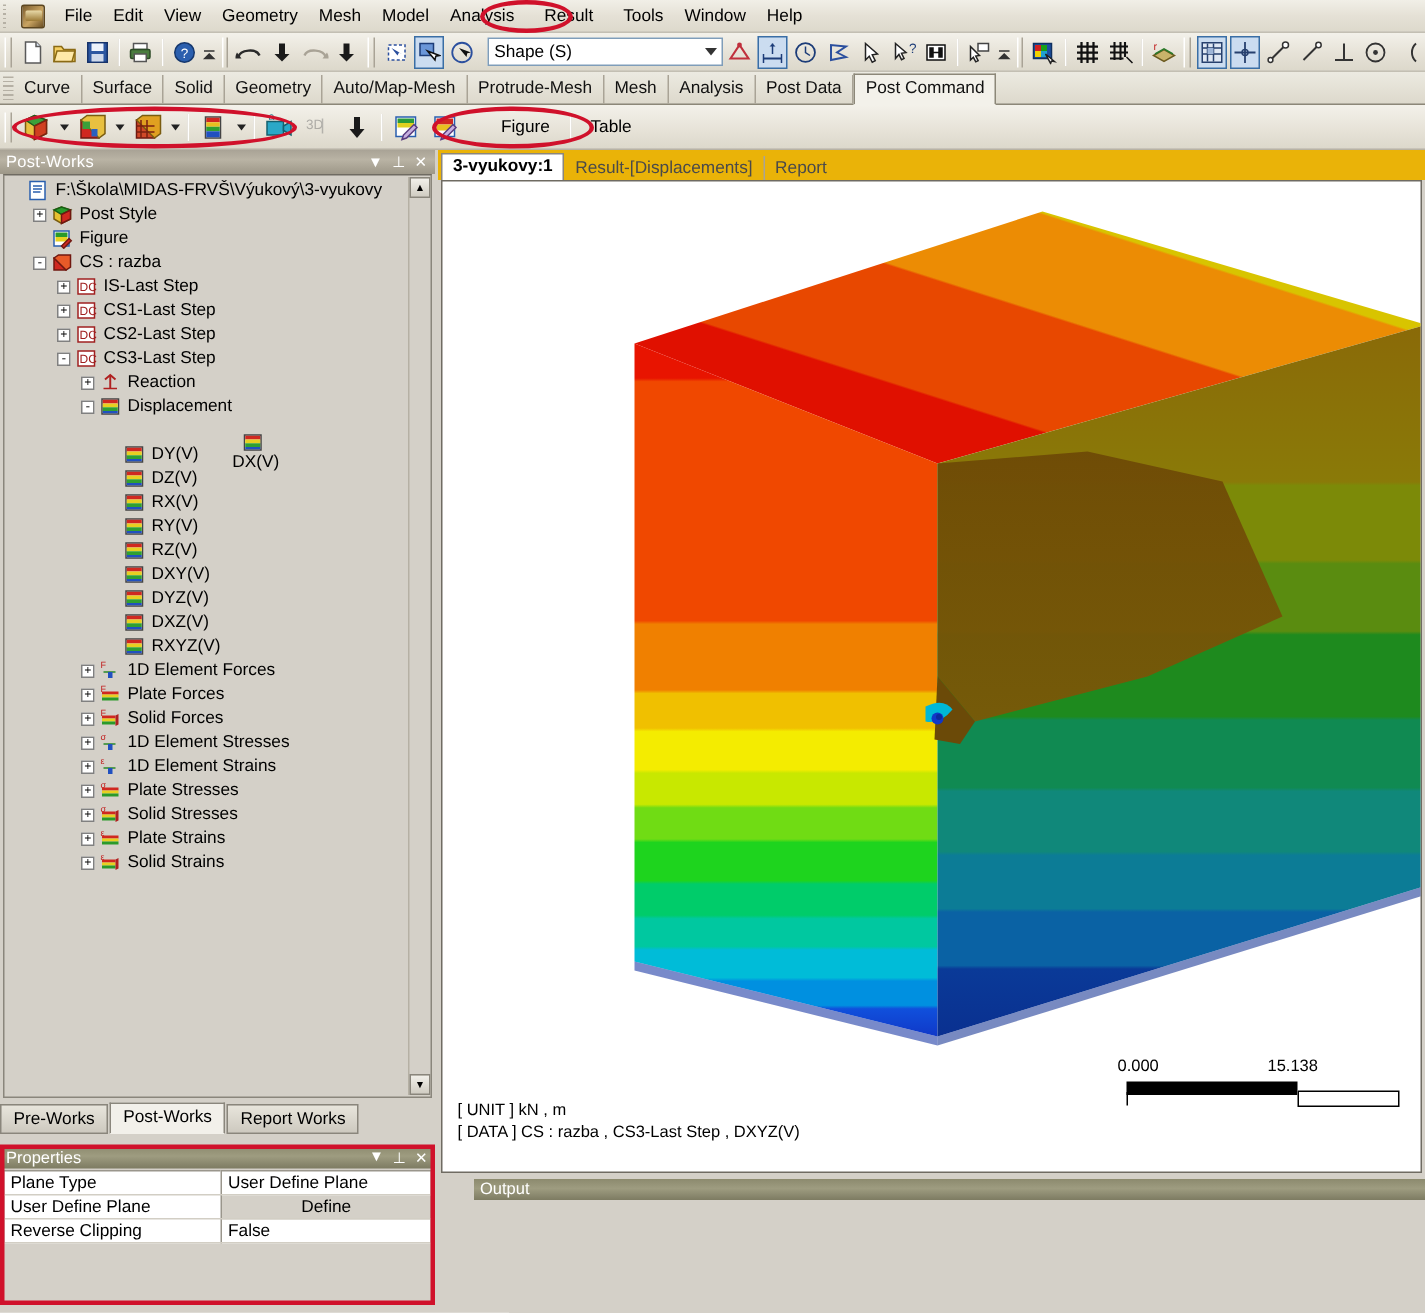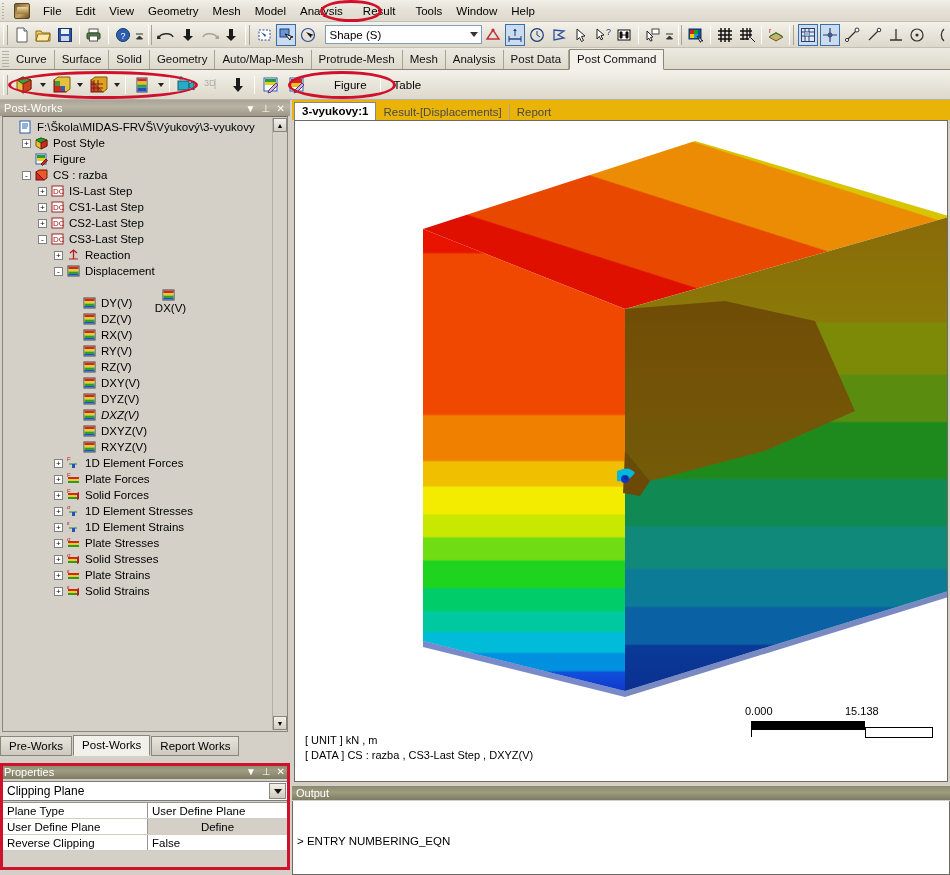--- a/index.html
+++ b/index.html
@@ -177,21 +177,21 @@
   .scale-bars { position:relative; height:22px; }
   .sb-black { position:absolute; left:18px; top:2px; width:114px; height:9px; background:#000; }
   .sb-white { position:absolute; left:132px; top:8px; width:68px; height:11px;
               border:1px solid #000; background:#fff; }
   .sb-tick  { position:absolute; left:18px; top:9px; width:1px; height:9px; background:#000; }
 
   
   .outwrap { position:absolute; left:292px; top:786px; width:658px; height:89px; }
   .out-cap { height:14px;
     background: linear-gradient(to bottom,#8c8a6e,#9e9c80 45%,#7d7b62);
-    color:#fff; font-size:11px; display:flex; align-items:center; padding-left:4px;}
+    color:#fff; font-size:11px; display:flex; align-items:center; padding-left:4px;margin-left:24px;}
   .out-body { position:absolute; left:0; top:15px; width:658px; height:74px;
     background:#fff; border:1px solid #6f6b62; border-top:none;
     font-family:"Liberation Sans", sans-serif; font-size:11.5px;
     padding:2px 4px; overflow:hidden; line-height:15.5px; white-space:pre; }
 </style>
 </head>
 <body>
 
 <div id="app">
 
@@ -724,41 +724,30 @@
             <span class="pm none"></span>
             <span class="ic"><svg width="15" height="14" viewBox="0 0 15 14">
                 <rect x="2" y="2" width="11" height="10" fill="#fff" stroke="#444"></rect>
                 <rect x="2.5" y="2.5" width="10" height="2.5" fill="#d02820"></rect>
                 <rect x="2.5" y="5" width="10" height="2.5" fill="#e8d020"></rect>
                 <rect x="2.5" y="7.5" width="10" height="2.5" fill="#30a030"></rect>
                 <rect x="2.5" y="10" width="10" height="1.5" fill="#2050c0"></rect>
               </svg></span>
             <span class="node-label">DYZ(V)</span>
           </div>
-          <div class="node" style="padding-left: 64px; font-style: italic;">
+          <div class="node" style="padding-left: 64px;">
             <span class="pm none"></span>
             <span class="ic"><svg width="15" height="14" viewBox="0 0 15 14">
                 <rect x="2" y="2" width="11" height="10" fill="#fff" stroke="#444"></rect>
                 <rect x="2.5" y="2.5" width="10" height="2.5" fill="#d02820"></rect>
                 <rect x="2.5" y="5" width="10" height="2.5" fill="#e8d020"></rect>
                 <rect x="2.5" y="7.5" width="10" height="2.5" fill="#30a030"></rect>
                 <rect x="2.5" y="10" width="10" height="1.5" fill="#2050c0"></rect>
               </svg></span>
             <span class="node-label">DXZ(V)</span>
-          </div>
-          <div class="node" style="padding-left: 64px;">
-            <span class="pm none"></span>
-            <span class="ic"><svg width="15" height="14" viewBox="0 0 15 14">
-                <rect x="2" y="2" width="11" height="10" fill="#fff" stroke="#444"></rect>
-                <rect x="2.5" y="2.5" width="10" height="2.5" fill="#d02820"></rect>
-                <rect x="2.5" y="5" width="10" height="2.5" fill="#e8d020"></rect>
-                <rect x="2.5" y="7.5" width="10" height="2.5" fill="#30a030"></rect>
-                <rect x="2.5" y="10" width="10" height="1.5" fill="#2050c0"></rect>
-              </svg></span>
-            <span class="node-label">DXYZ(V)</span>
           </div>
           <div class="node" style="padding-left: 64px;">
             <span class="pm none"></span>
             <span class="ic"><svg width="15" height="14" viewBox="0 0 15 14">
                 <rect x="2" y="2" width="11" height="10" fill="#fff" stroke="#444"></rect>
                 <rect x="2.5" y="2.5" width="10" height="2.5" fill="#d02820"></rect>
                 <rect x="2.5" y="5" width="10" height="2.5" fill="#e8d020"></rect>
                 <rect x="2.5" y="7.5" width="10" height="2.5" fill="#30a030"></rect>
                 <rect x="2.5" y="10" width="10" height="1.5" fill="#2050c0"></rect>
               </svg></span>
@@ -869,26 +858,20 @@
   </div>
 
   <div class="props">
     <div class="props-cap">
       <span>Properties</span>
       <span class="cap-btns">
         <span>▼</span>
         <span>⊥</span>
         <span>✕</span>
       </span>
-    </div>
-    <div class="props-combo">
-      <span>Clipping Plane</span>
-      <span class="btn">
-          <i></i>
-        </span>
     </div>
     <table class="ptable">
       <tbody id="props-body">
           <tr>
             <td class="k">Plane Type</td>
             <td class="">User Define Plane</td>
           </tr>
           <tr>
             <td class="k">User Define Plane</td>
             <td class="btncell">Define</td>
@@ -1017,22 +1000,15 @@
           <div class="sb-tick"></div>
         </div>
       </div>
     </div>
   </div>
 
   <div class="outwrap">
     <div class="out-cap">
       <span>Output</span>
     </div>
-    <div class="out-body">
-      <div>&gt; ENTRY NUMBERING_EQN</div>
-      
-      
-      
-      
-    </div>
   </div>
 
 </div>
 
 </body></html>

